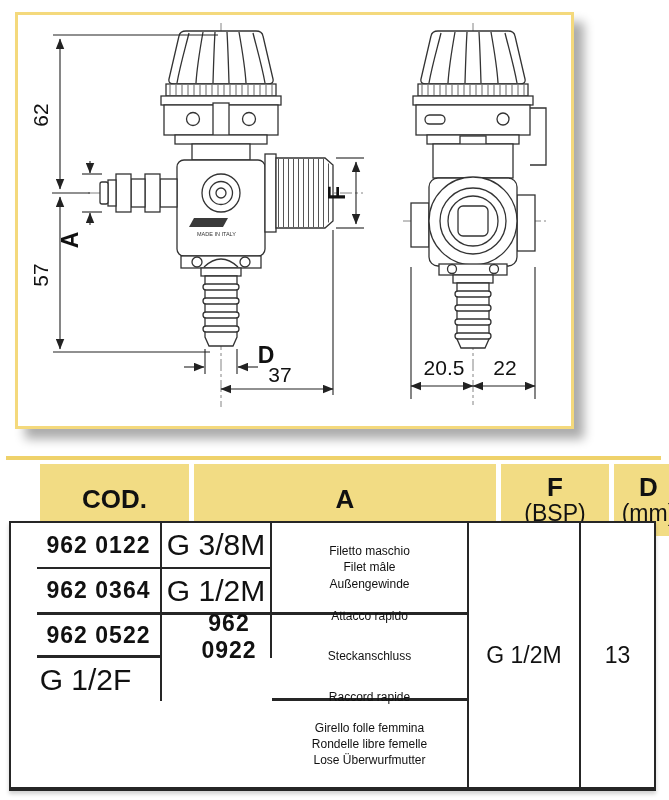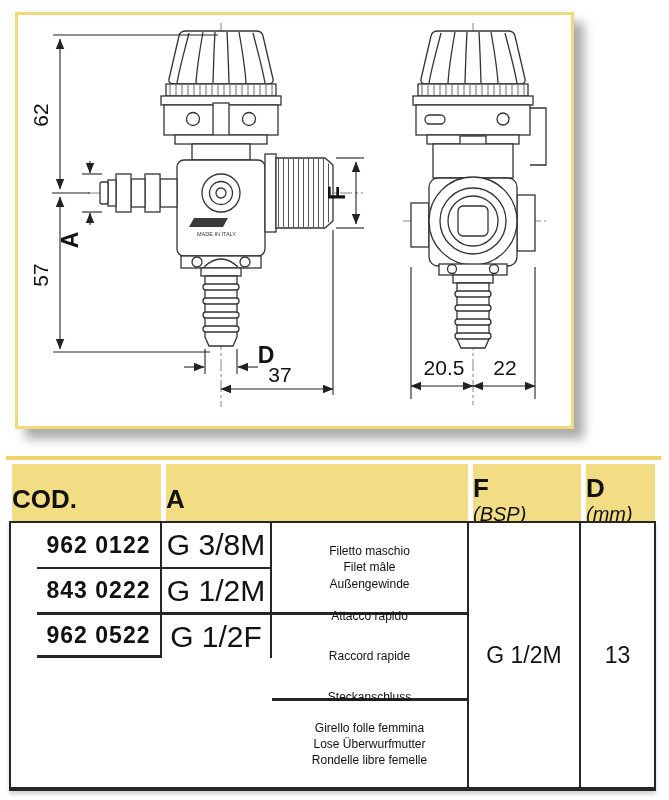--- a/index.html
+++ b/index.html
@@ -16,23 +16,23 @@
   .dim{stroke:#222;stroke-width:1.1;fill:none;}
   .cl{stroke:#777;stroke-width:0.9;stroke-dasharray:12 3 3 3;fill:none;}
   .dimnum{font:21px "Liberation Sans",sans-serif;fill:#111;}
   .dimletter{font:bold 23px "Liberation Sans",sans-serif;fill:#111;}
   .tiny{font:5.5px "Liberation Sans",sans-serif;fill:#333;}
 
   
   .top-rule{position:absolute;left:6px;top:456px;width:655px;height:4px;
     background:var(--rule,#EFD26B);}
   .hcell{position:absolute;top:464px;height:72px;background:var(--header-bg,#F2DC84);
-    display:flex;flex-direction:column;justify-content:center;}
+    display:flex;flex-direction:column;align-items:center;justify-content:center;margin-left:28px;}
   .hcell .h-main{font-weight:bold;font-size:26px;line-height:1.05;}
-  .hcell .h-sub{font-style:italic;font-size:20px;line-height:1.1;}
+  .hcell .h-sub{font-size:23px;line-height:1.1;}
   .h-cod{left:12px;width:149px;}
   .h-a{left:166px;width:302px;}
   .h-f{left:473px;width:108px;}
   .h-d{left:586px;width:69px;}
 
   .grid{position:absolute;left:9px;top:521px;
     display:grid;
     grid-template-columns:151px 110px 197px 112px 73px;
     grid-template-rows:46px 46px 43px 43px 86px;
     border:2px solid var(--table-border,#262626);
@@ -232,32 +232,33 @@
     <div class="cell cod-val br bb-thin">962 0122</div>
     <div class="cell a-val br bb-thin">G 3/8M</div>
     <div class="cell desc br bb-thick span2a">
       <div>Filetto maschio</div>
       <div>Filet mâle</div>
       <div>Außengewinde</div>
     </div>
     <div class="cell fd-val br fcol">G 1/2M</div>
     <div class="cell fd-val dcol">13</div>
 
-    <div class="cell cod-val br bb-thick">843 0222</div>
+    <div class="cell cod-val br bb-thick">962 0364</div>
     <div class="cell a-val br bb-thick">G 1/2M</div>
 
     <div class="cell desc br bb-thick span2b">
       <div>Attacco rapido</div>
+      <div>Steckanschluss</div>
       <div>Raccord rapide</div>
-      <div>Steckanschluss</div>
     </div>
 
     <div class="cell cod-val br bb-thick">962 0522</div>
 
+    <div class="cell cod-val br">962 0922</div>
     <div class="cell a-val br">G 1/2F</div>
     <div class="cell desc br r5c3">
       <div>Girello folle femmina</div>
+      <div>Rondelle libre femelle</div>
       <div>Lose Überwurfmutter</div>
-      <div>Rondelle libre femelle</div>
     </div>
   </div>
 
 </div>
 
 </body></html>

